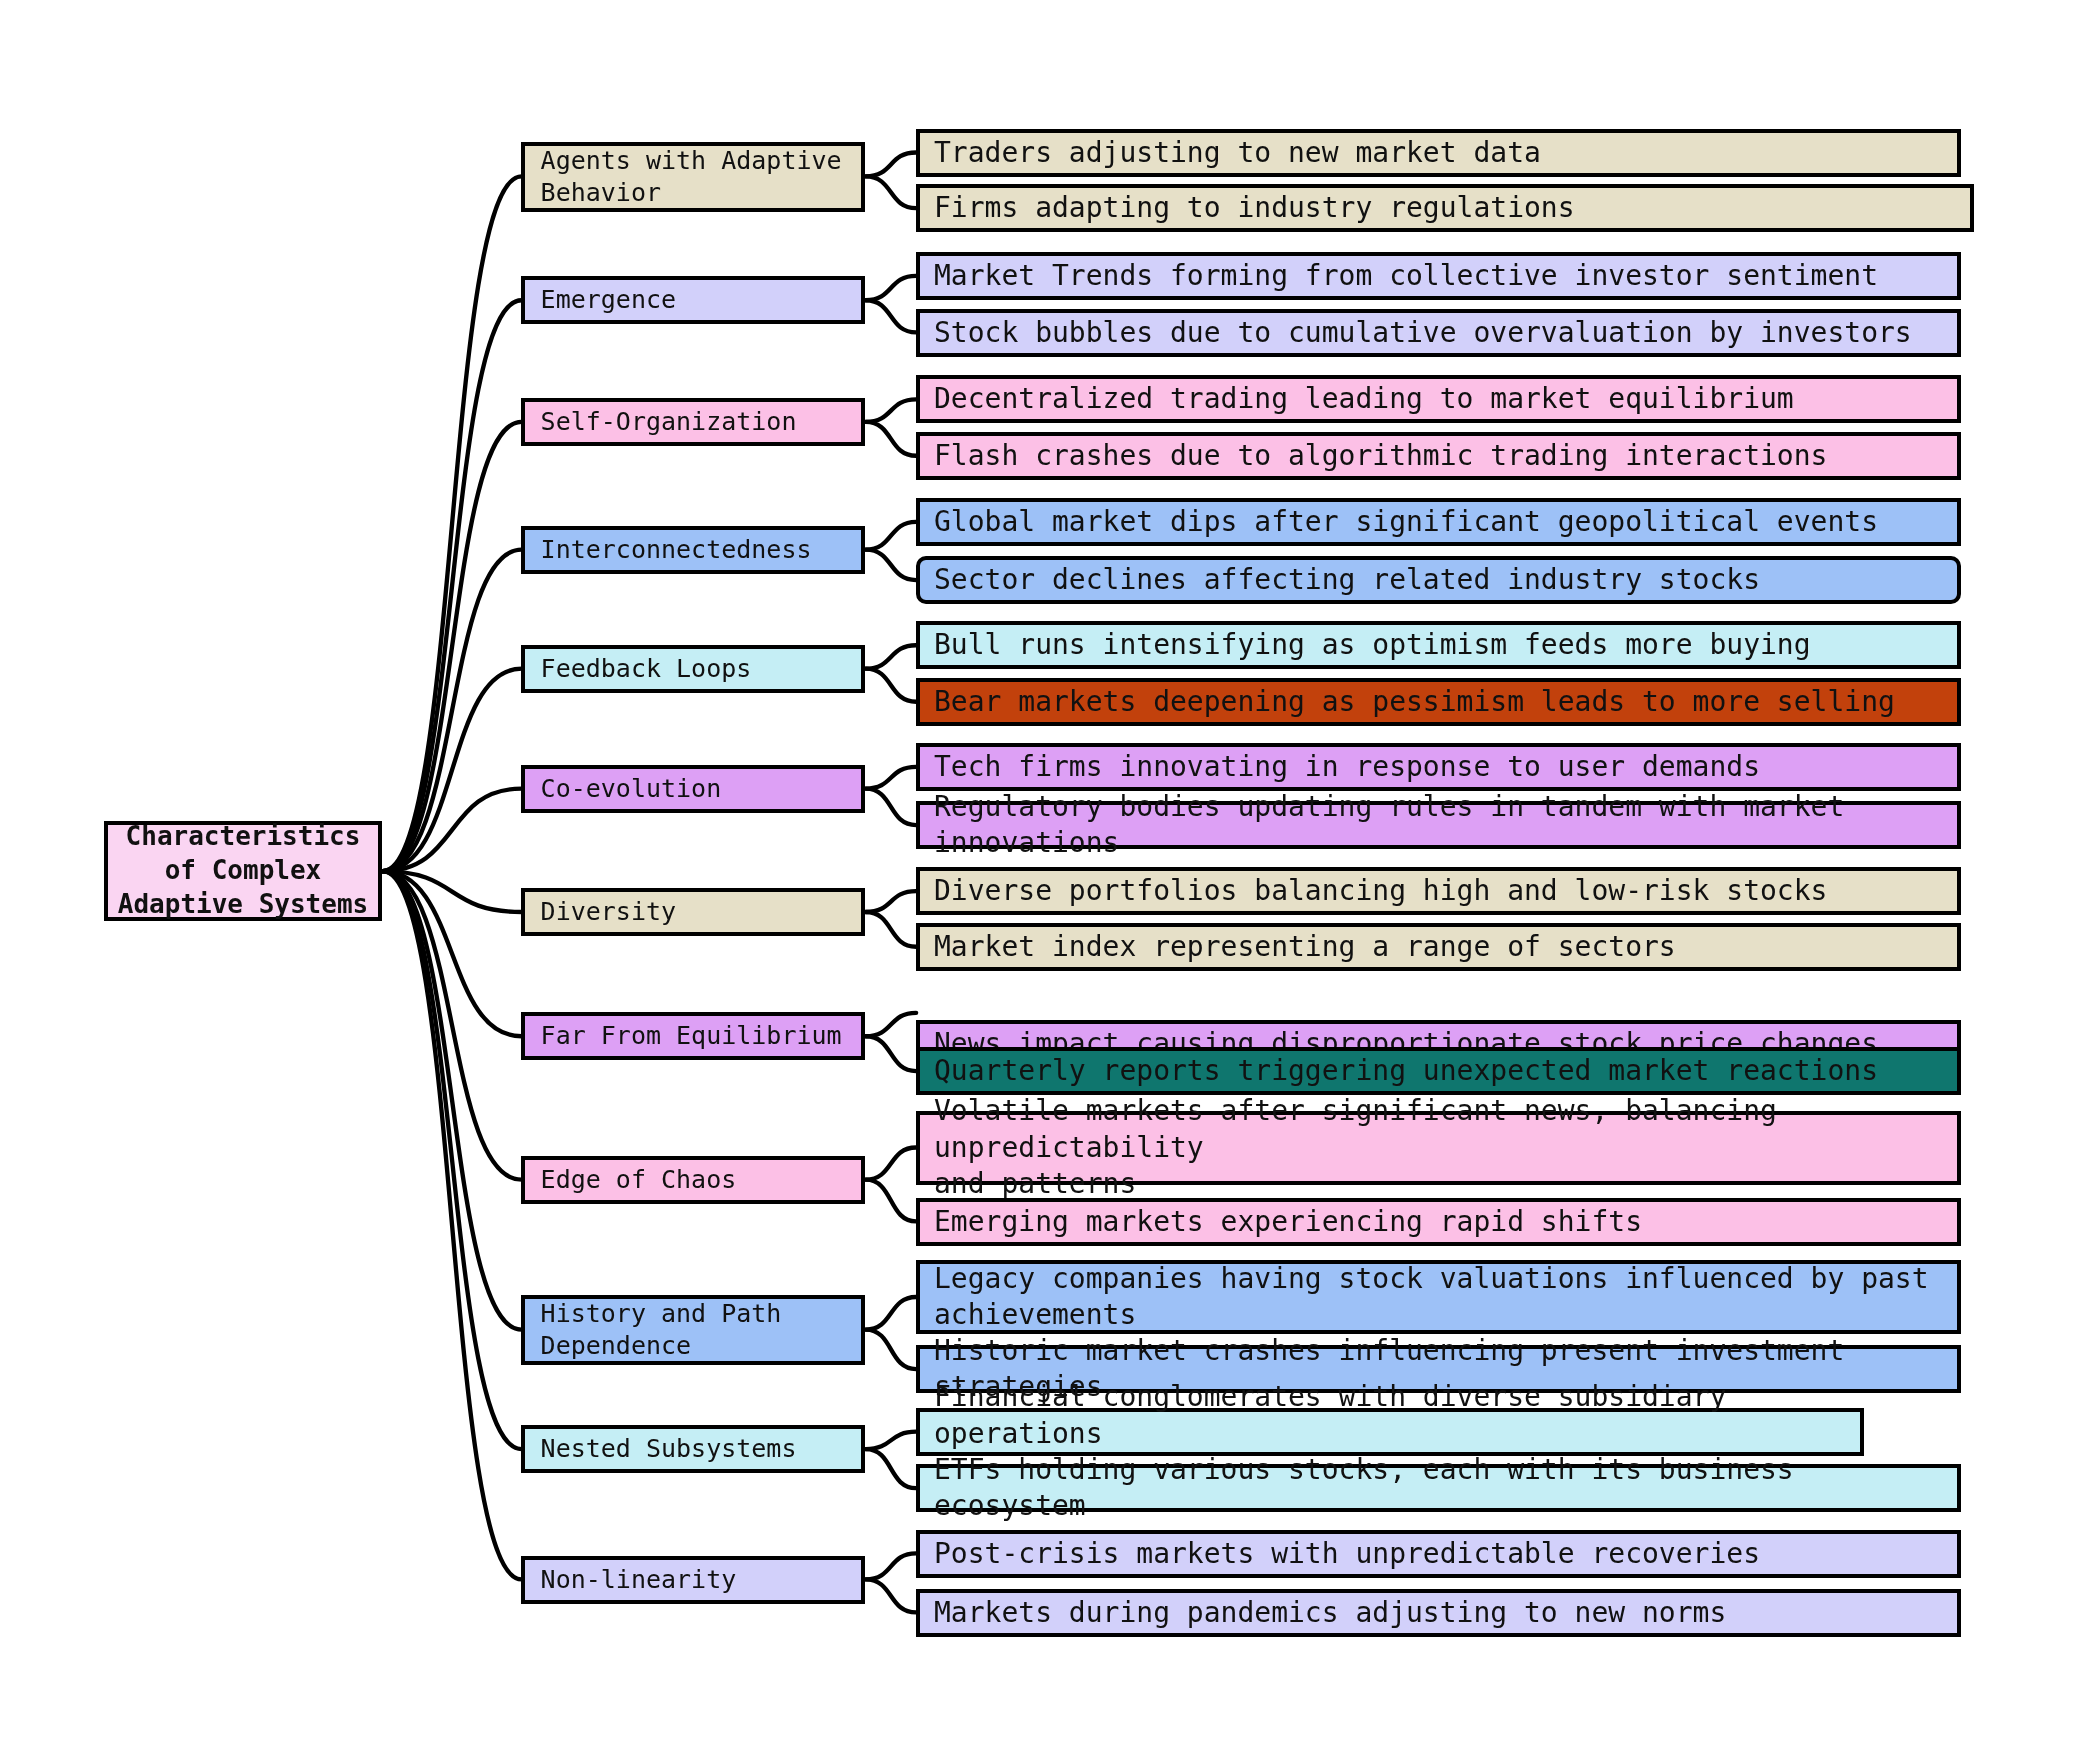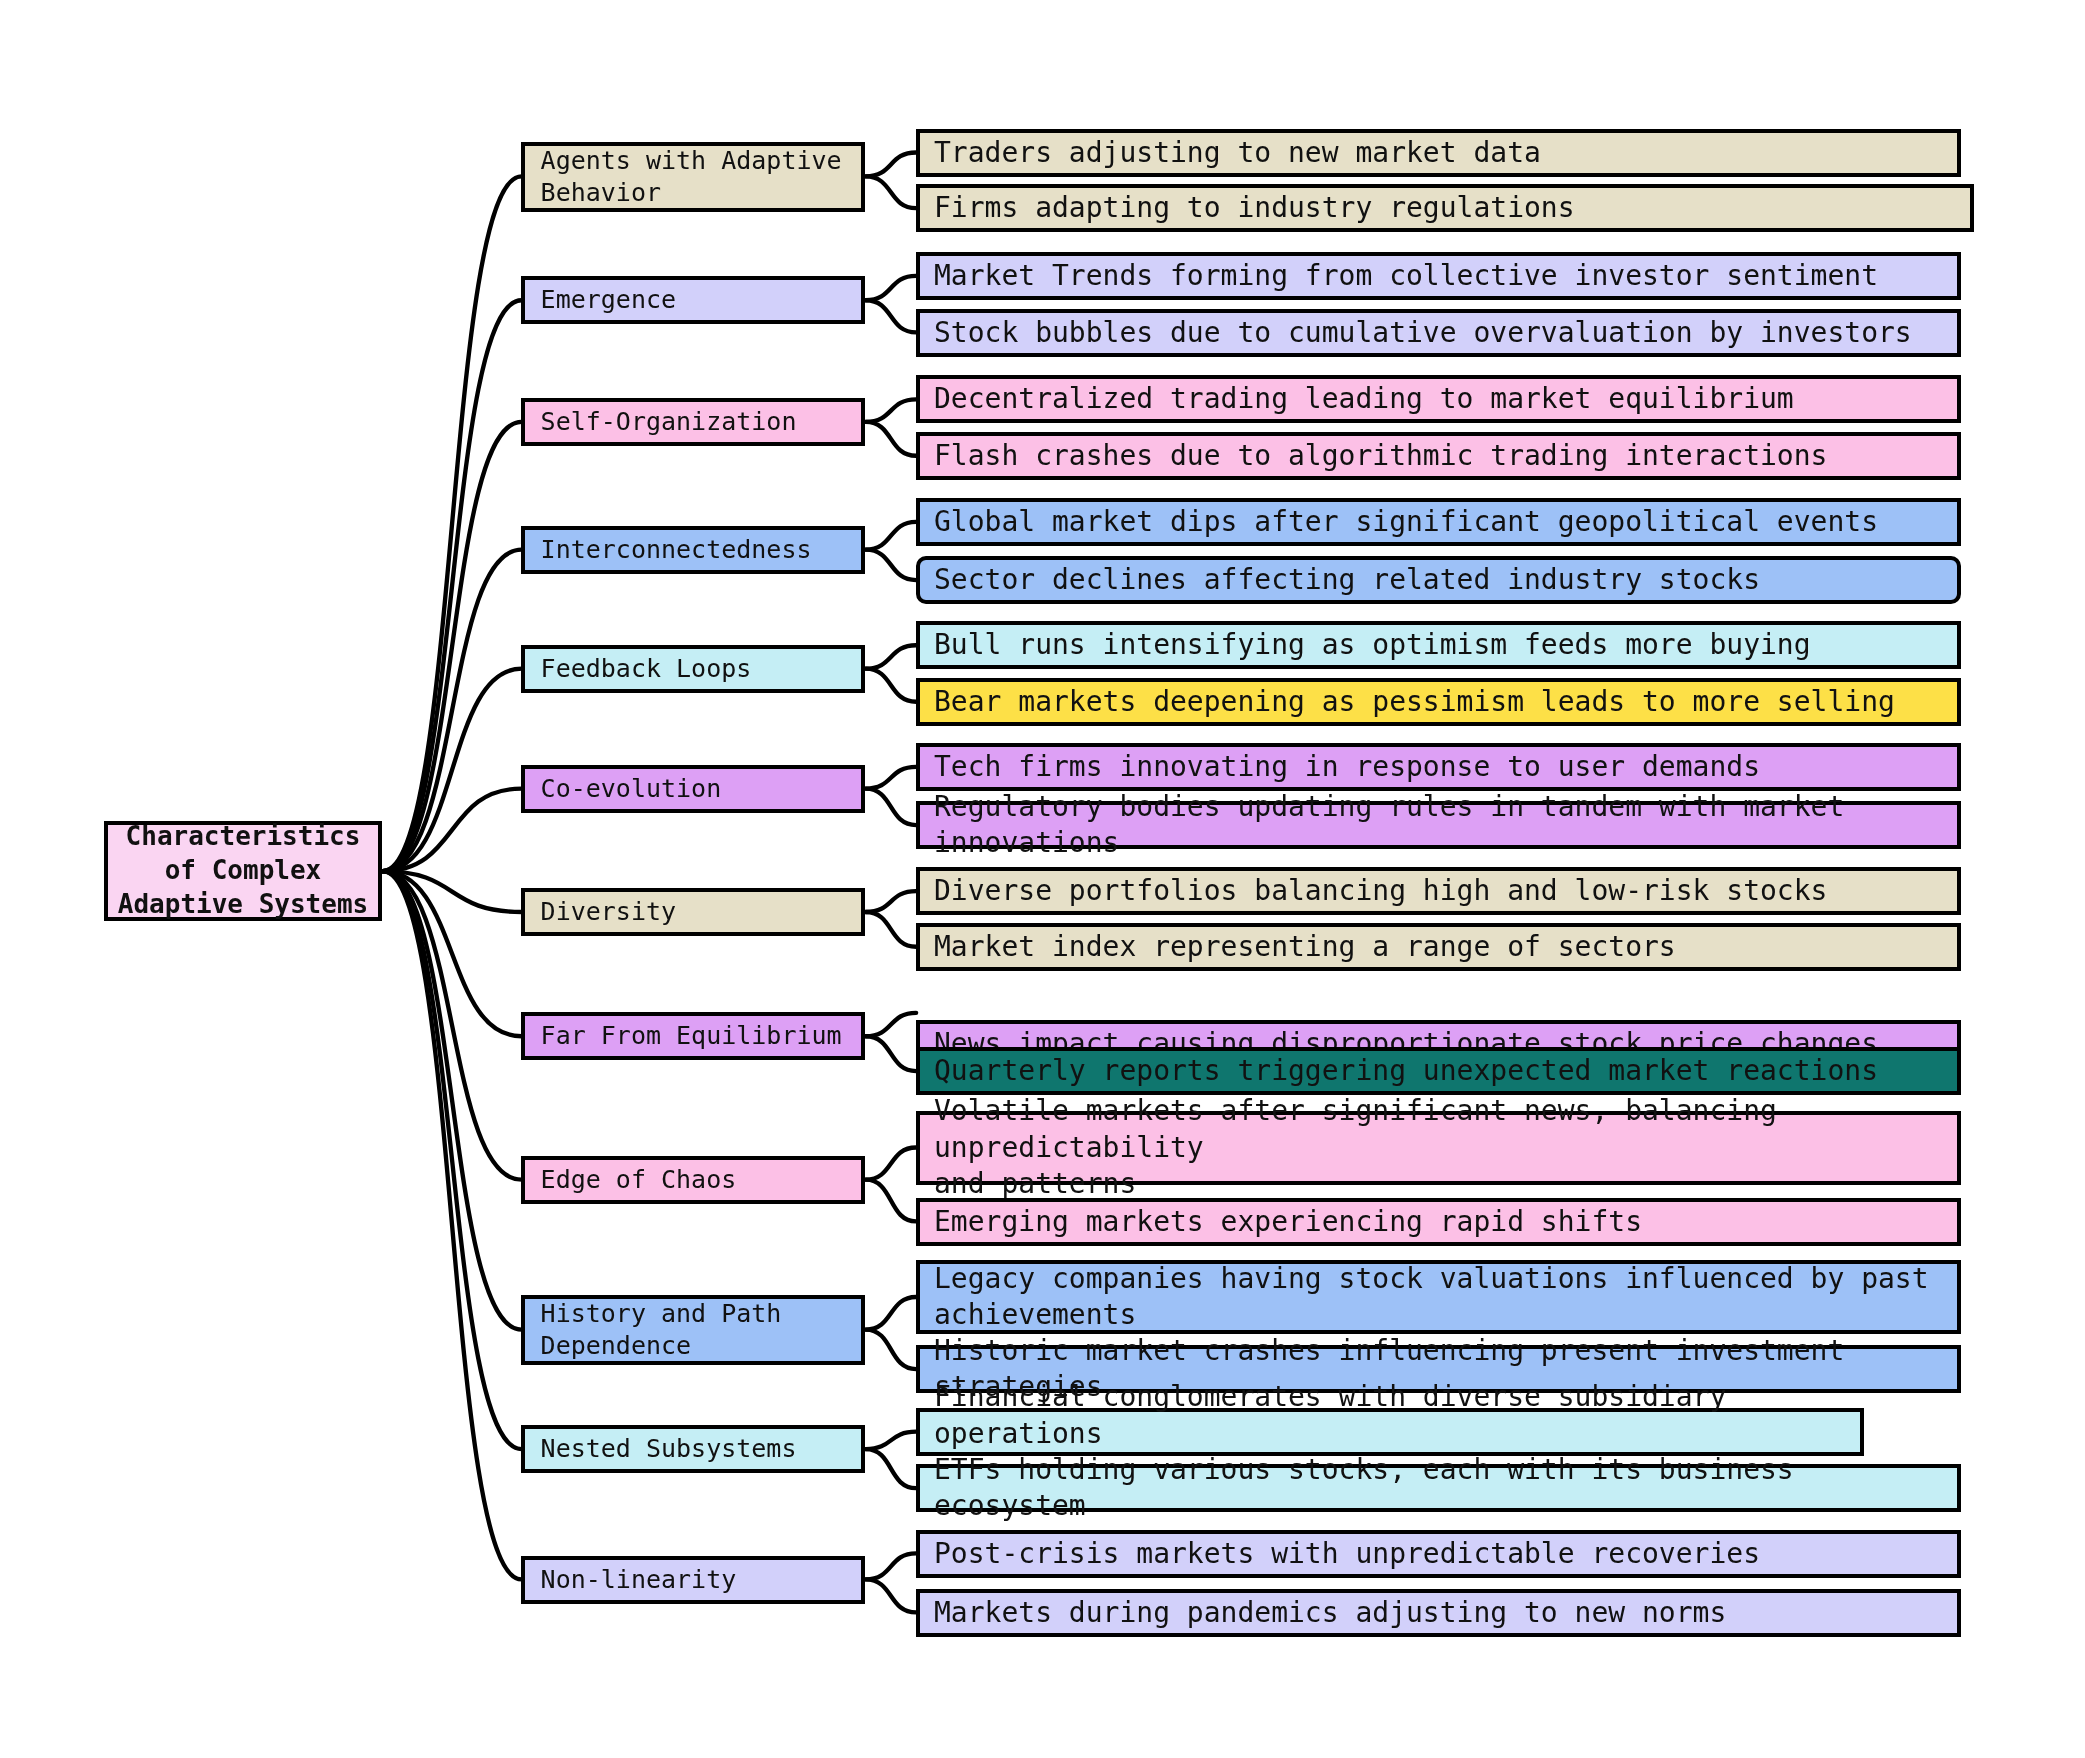--- a/index.html
+++ b/index.html
@@ -105,21 +105,21 @@
       </div>
       <div class="node leaf" style="background: rgb(157, 193, 247); left: 916px; top: 556px; width: 1045px; height: 48px; border-radius: 10px;">
         <span class="txt">Sector declines affecting related industry stocks</span>
       </div>
       <div class="node branch" style="background: rgb(197, 238, 245); left: 521px; top: 645px; width: 344px; height: 48px;">
         <span class="txt">Feedback Loops</span>
       </div>
       <div class="node leaf" style="background: rgb(197, 238, 245); left: 916px; top: 621px; width: 1045px; height: 48px;">
         <span class="txt">Bull runs intensifying as optimism feeds more buying</span>
       </div>
-      <div class="node leaf" style="background: #fde047; left: 916px; top: 678px; width: 1045px; height: 48px;">
+      <div class="node leaf" style="background: #c2410c; left: 916px; top: 678px; width: 1045px; height: 48px;">
         <span class="txt">Bear markets deepening as pessimism leads to more selling</span>
       </div>
       <div class="node branch" style="background: rgb(221, 160, 245); left: 521px; top: 765px; width: 344px; height: 48px;">
         <span class="txt">Co-evolution</span>
       </div>
       <div class="node leaf" style="background: rgb(221, 160, 245); left: 916px; top: 743px; width: 1045px; height: 48px;">
         <span class="txt">Tech firms innovating in response to user demands</span>
       </div>
       <div class="node leaf" style="background: rgb(221, 160, 245); left: 916px; top: 801px; width: 1045px; height: 48px;">
         <span class="txt">Regulatory bodies updating rules in tandem with market innovations</span>

